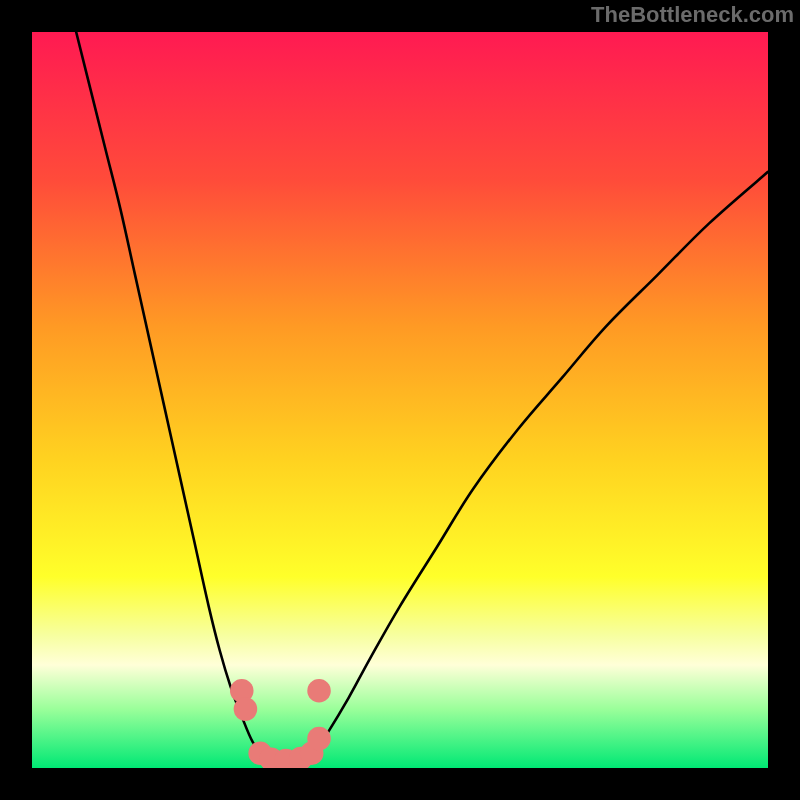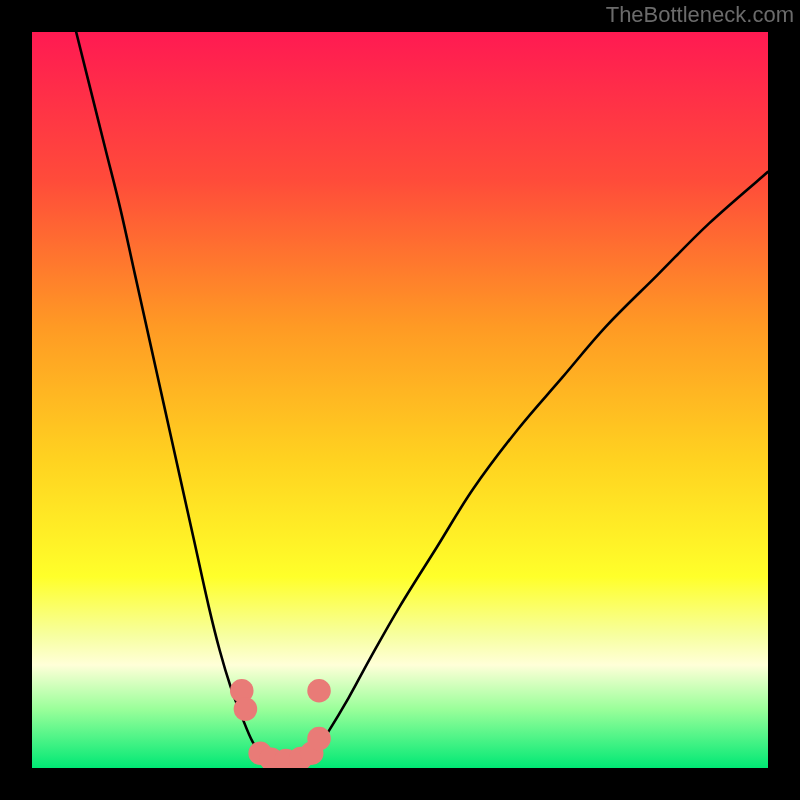--- a/index.html
+++ b/index.html
@@ -22,21 +22,21 @@
     top: 32px;
     width: 736px;
     height: 736px;
   }
   .watermark {
     position: absolute;
     top: 2px;
     right: 6px;
     font-family: Arial, Helvetica, sans-serif;
     font-size: 22px;
-    font-weight: 400;
+    font-weight: 700;
     color: #6b6b6b;
     letter-spacing: 0px;
   }
   svg { display: block; }
 </style>
 </head>
 <body>
 
 <div class="frame">
   <div class="watermark">TheBottleneck.com</div>

